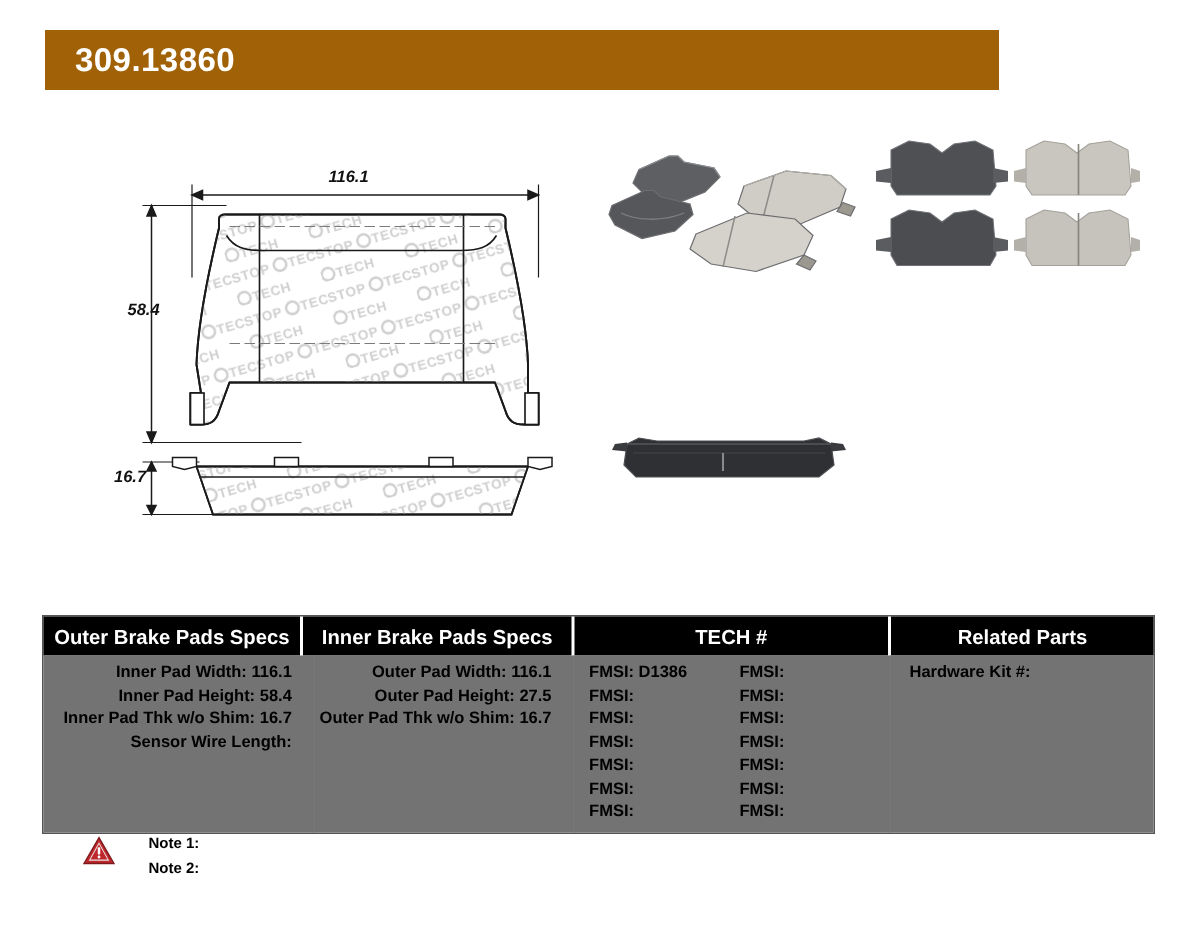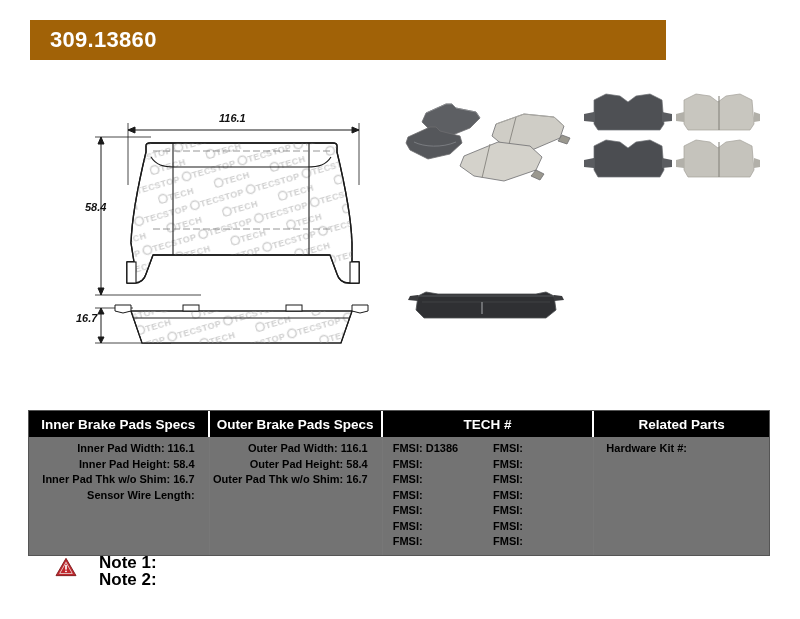--- a/index.html
+++ b/index.html
@@ -66,21 +66,21 @@
 
   .fmsi-grid{display:flex;padding-left:10px;}
   .fmsi-col{width:50%;}
   .fmsi-line{font-size:11px;font-weight:bold;line-height:15.5px;}
 
   .related-line{font-size:11px;font-weight:bold;line-height:15.5px;padding-left:12px;}
 
   
   .notes{position:absolute;left:55px;top:554px;display:flex;align-items:flex-start;}
   .warn-icon{width:22px;height:20px;margin-right:22px;margin-top:3px;}
-  .note-line{font-size:17px;font-weight:bold;line-height:17px;}
+  .note-line{font-size:10px;font-weight:bold;line-height:17px;}
 </style>
 </head>
 <body>
 
 <div class="page">
 
   <div class="header-bar">
     <div class="header-part">309.13860</div>
   </div>
 
@@ -235,38 +235,38 @@
       <path d="M22,14 L158,14" stroke="#55575a" stroke-width="1"></path>
       <path d="M26,20 L154,20" stroke="#45474a" stroke-width="0.8"></path>
       <path d="M86,20 L86,32" stroke="#87898c" stroke-width="1.4"></path>
       <path d="M14,14 L22,13 L22,19 L12,18 Z" fill="#3a3b3e"></path>
       <path d="M166,14 L158,13 L158,19 L168,18 Z" fill="#3a3b3e"></path>
     </svg>
   </div>
 
   <div class="spec-table">
     <div class="thead">
+      <div class="th col-outer">Outer Brake Pads Specs</div>
       <div class="th col-inner">Inner Brake Pads Specs</div>
-      <div class="th col-outer">Outer Brake Pads Specs</div>
       <div class="th col-fmsi">TECH #</div>
       <div class="th col-related">Related Parts</div>
     </div>
 
     <div class="tbody">
 
       <div class="td col-inner">
         <div class="spec-line">Inner Pad Width: 116.1</div>
         <div class="spec-line">Inner Pad Height: 58.4</div>
         <div class="spec-line">Inner Pad Thk w/o Shim: 16.7</div>
         <div class="spec-line">Sensor Wire Length:</div>
       </div>
 
       <div class="td col-outer">
         <div class="spec-line">Outer Pad Width: 116.1</div>
-        <div class="spec-line">Outer Pad Height: 58.4</div>
+        <div class="spec-line">Outer Pad Height: 27.5</div>
         <div class="spec-line">Outer Pad Thk w/o Shim: 16.7</div>
       </div>
 
       <div class="td col-fmsi">
         <div class="fmsi-grid">
           <div class="fmsi-col">
             <div class="fmsi-line">FMSI:  D1386</div>
             <div class="fmsi-line">FMSI:</div>
             <div class="fmsi-line">FMSI:</div>
             <div class="fmsi-line">FMSI:</div>

